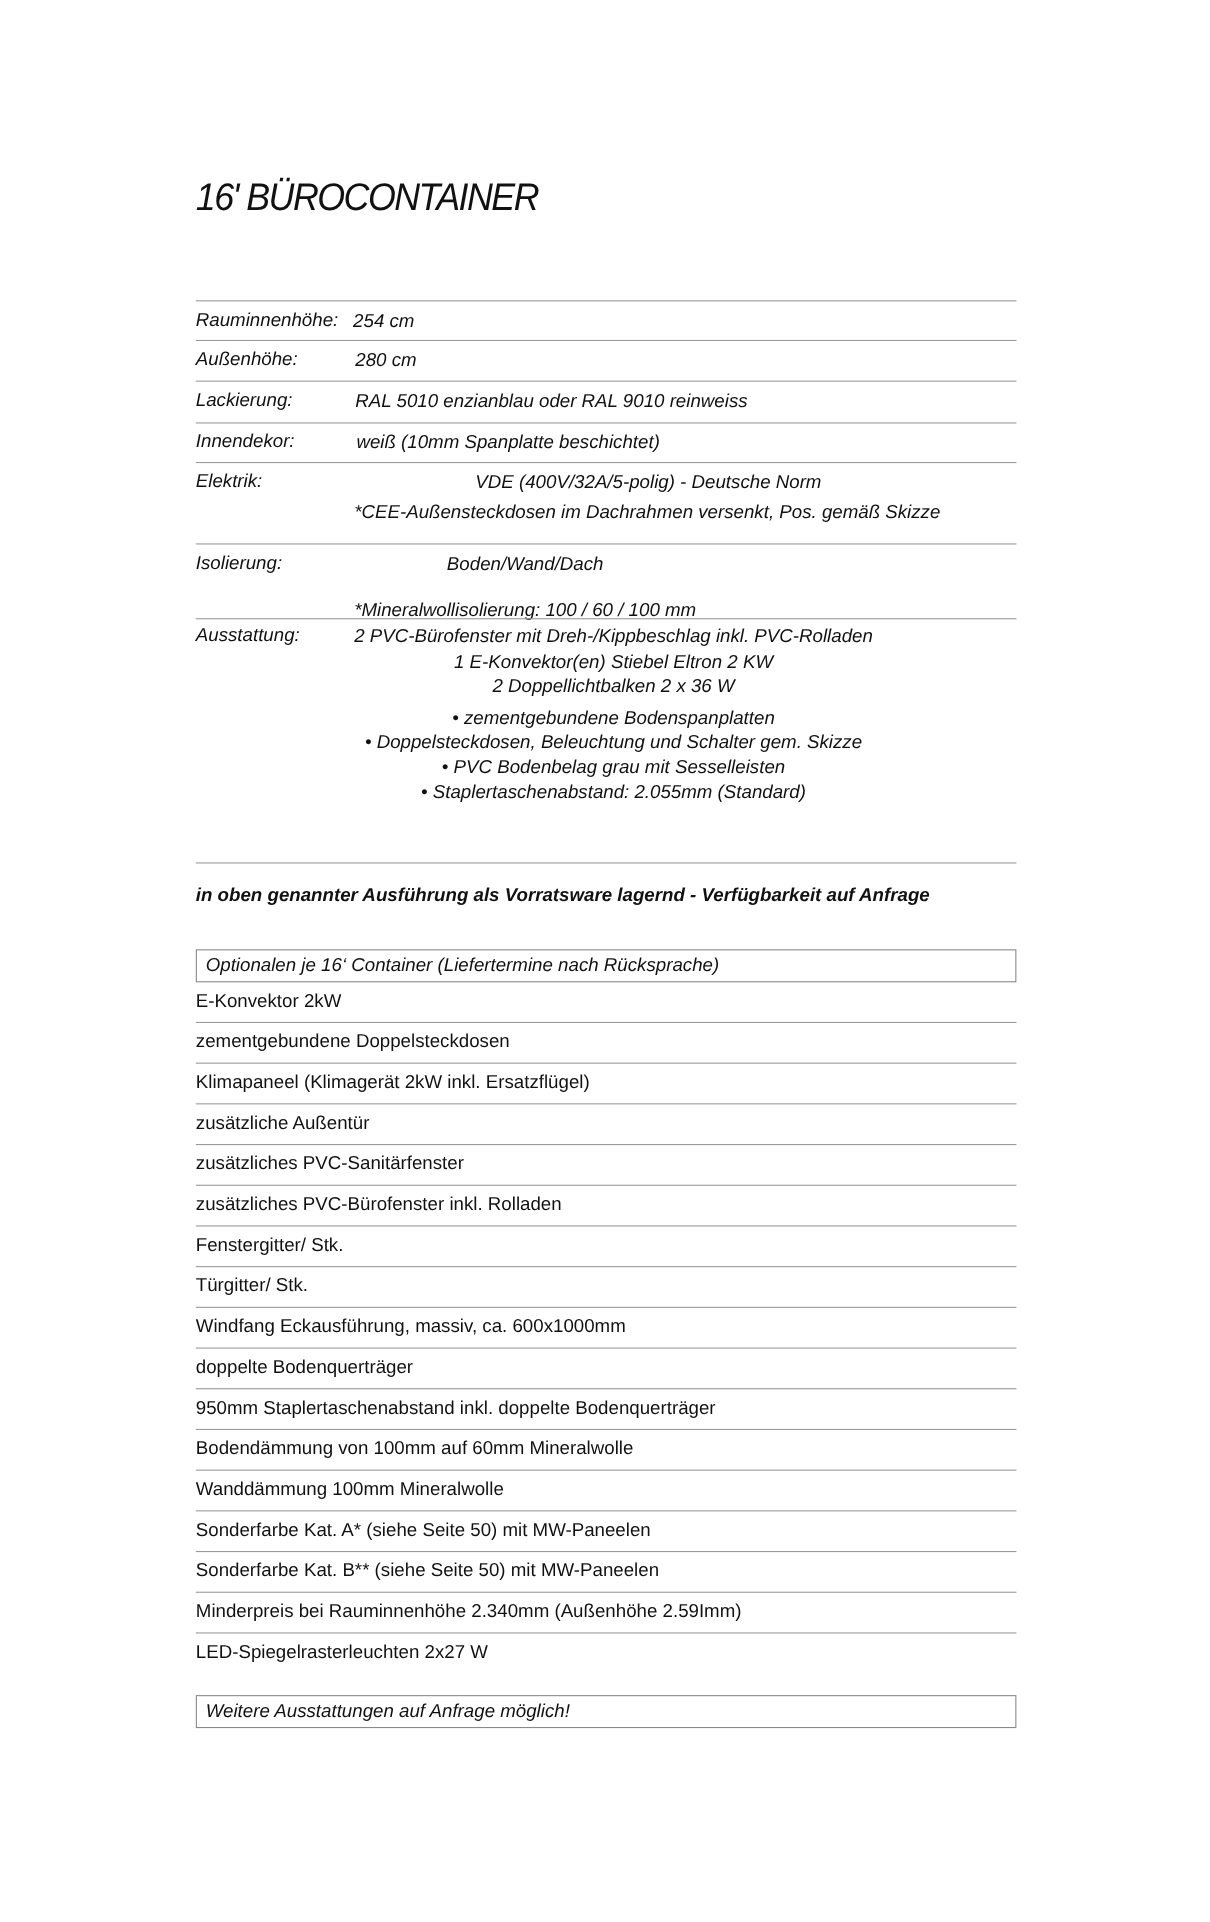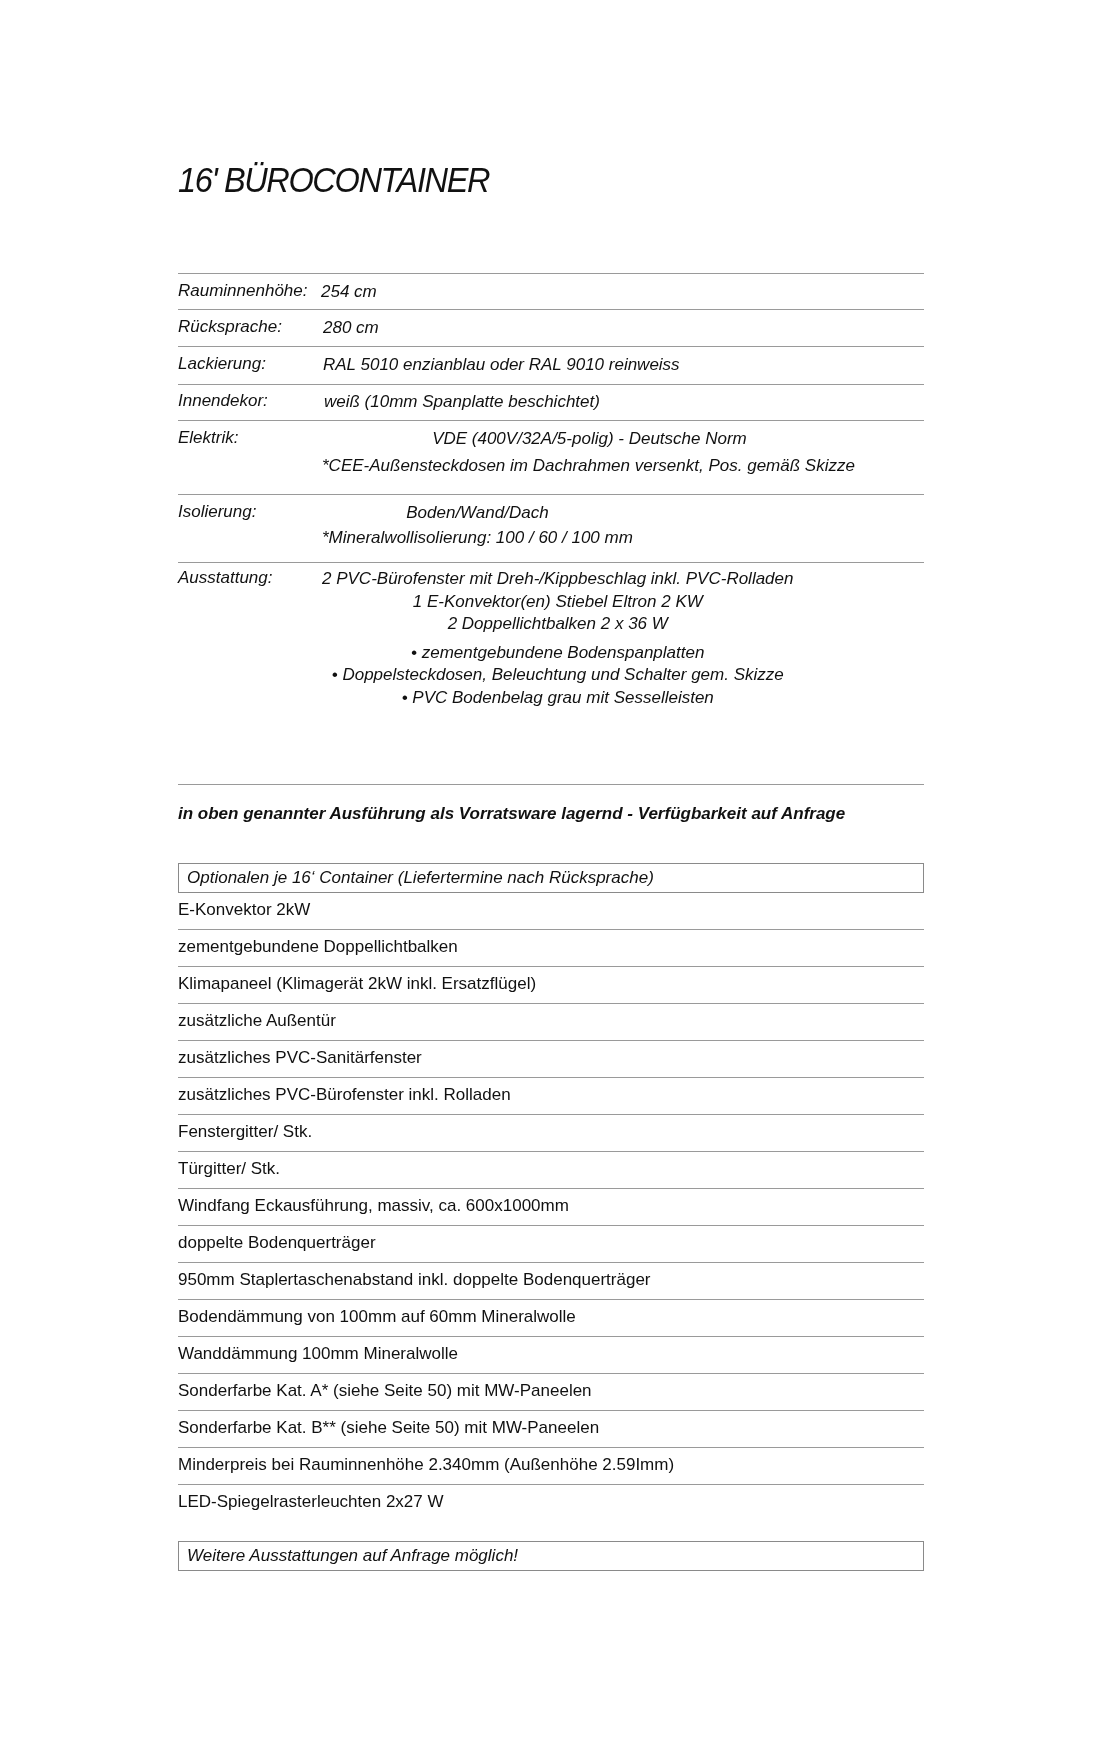--- a/index.html
+++ b/index.html
@@ -42,21 +42,21 @@
 <div class="page">
   <h1 class="title">16' BÜROCONTAINER</h1>
 
   <div class="rule" style="top:273px"></div>
   <div class="spec-row" style="top:281px">
     <span class="spec-label">Rauminnenhöhe:</span>
     <span class="spec-value" style="left:143px;top:0">254 cm</span>
   </div>
   <div class="rule" style="top:309px"></div>
   <div class="spec-row" style="top:317px">
-    <span class="spec-label">Rücksprache:</span>
+    <span class="spec-label">Außenhöhe:</span>
     <span class="spec-value" style="left:145px;top:0">280 cm</span>
   </div>
   <div class="rule" style="top:346px"></div>
   <div class="spec-row" style="top:354px">
     <span class="spec-label">Lackierung:</span>
     <span class="spec-value" style="left:145px;top:0">RAL 5010 enzianblau oder RAL 9010 reinweiss</span>
   </div>
   <div class="rule" style="top:384px"></div>
   <div class="spec-row" style="top:391px">
     <span class="spec-label">Innendekor:</span>
@@ -68,44 +68,45 @@
     <span class="spec-value" style="left:146px;top:0">
       <span class="sub">VDE (400V/32A/5-polig) - Deutsche Norm</span>
       <span class="sub" style="margin-left:-2px;margin-top:4px">*CEE-Außensteckdosen im Dachrahmen versenkt, Pos. gemäß Skizze</span>
     </span>
   </div>
   <div class="rule" style="top:494px"></div>
   <div class="spec-row" style="top:502px">
     <span class="spec-label">Isolierung:</span>
     <span class="spec-value" style="left:144px;top:0">
       <span class="sub">Boden/Wand/Dach</span>
-      <span class="sub" style="margin-top:2px">*Mineralwollisolierung: 100 / 60 / 100 mm</span>
+      <span class="sub" style="margin-top:19px">*Mineralwollisolierung: 100 / 60 / 100 mm</span>
     </span>
   </div>
   <div class="rule" style="top:562px"></div>
   <div class="spec-row" style="top:568px">
     <span class="spec-label">Ausstattung:</span>
     <span class="spec-value" style="left:144px;top:0">
       <span class="sub">2 PVC-Bürofenster mit Dreh-/Kippbeschlag inkl. PVC-Rolladen</span>
       <span class="sub">1 E-Konvektor(en) Stiebel Eltron 2 KW</span>
       <span class="sub">2 Doppellichtbalken 2 x 36 W</span>
       <span class="bullets" style="display:block;margin-top:6px">
         <span class="sub">• zementgebundene Bodenspanplatten</span>
         <span class="sub">• Doppelsteckdosen, Beleuchtung und Schalter gem. Skizze</span>
         <span class="sub">• PVC Bodenbelag grau mit Sesselleisten</span>
+        <span class="sub">• Staplertaschenabstand: 2.055mm (Standard)</span>
       </span>
     </span>
   </div>
   <div class="rule" style="top:784px"></div>
 
   <div class="notice">in oben genannter Ausführung als Vorratsware lagernd - Verfügbarkeit auf Anfrage</div>
 
   <div class="boxed" style="top:863px">Optionalen je 16‘ Container (Liefertermine nach Rücksprache)</div>
   <div class="opt-row" style="top:893px">E-Konvektor 2kW</div>
-  <div class="opt-row" style="top:930px">zementgebundene Doppellichtbalken</div>
+  <div class="opt-row" style="top:930px">zementgebundene Doppelsteckdosen</div>
   <div class="opt-row" style="top:967px">Klimapaneel (Klimagerät 2kW inkl. Ersatzflügel)</div>
   <div class="opt-row" style="top:1004px">zusätzliche Außentür</div>
   <div class="opt-row" style="top:1041px">zusätzliches PVC-Sanitärfenster</div>
   <div class="opt-row" style="top:1078px">zusätzliches PVC-Bürofenster inkl. Rolladen</div>
   <div class="opt-row" style="top:1115px">Fenstergitter/ Stk.</div>
   <div class="opt-row" style="top:1152px">Türgitter/ Stk.</div>
   <div class="opt-row" style="top:1189px">Windfang Eckausführung, massiv, ca. 600x1000mm</div>
   <div class="opt-row" style="top:1226px">doppelte Bodenquerträger</div>
   <div class="opt-row" style="top:1263px">950mm Staplertaschenabstand inkl. doppelte Bodenquerträger</div>
   <div class="opt-row" style="top:1300px">Bodendämmung von 100mm auf 60mm Mineralwolle</div>

